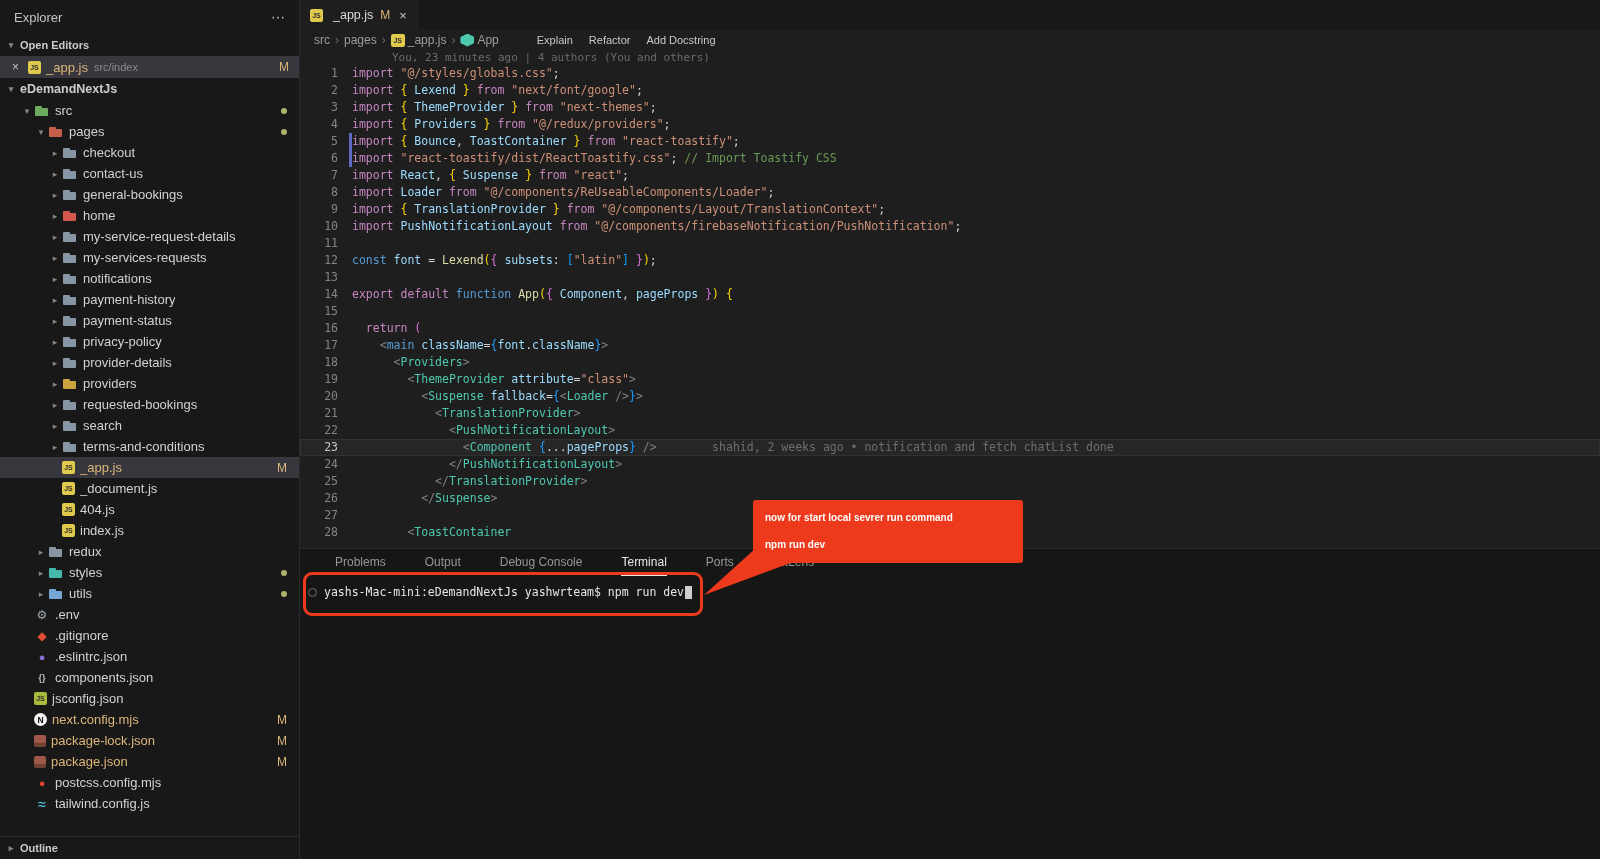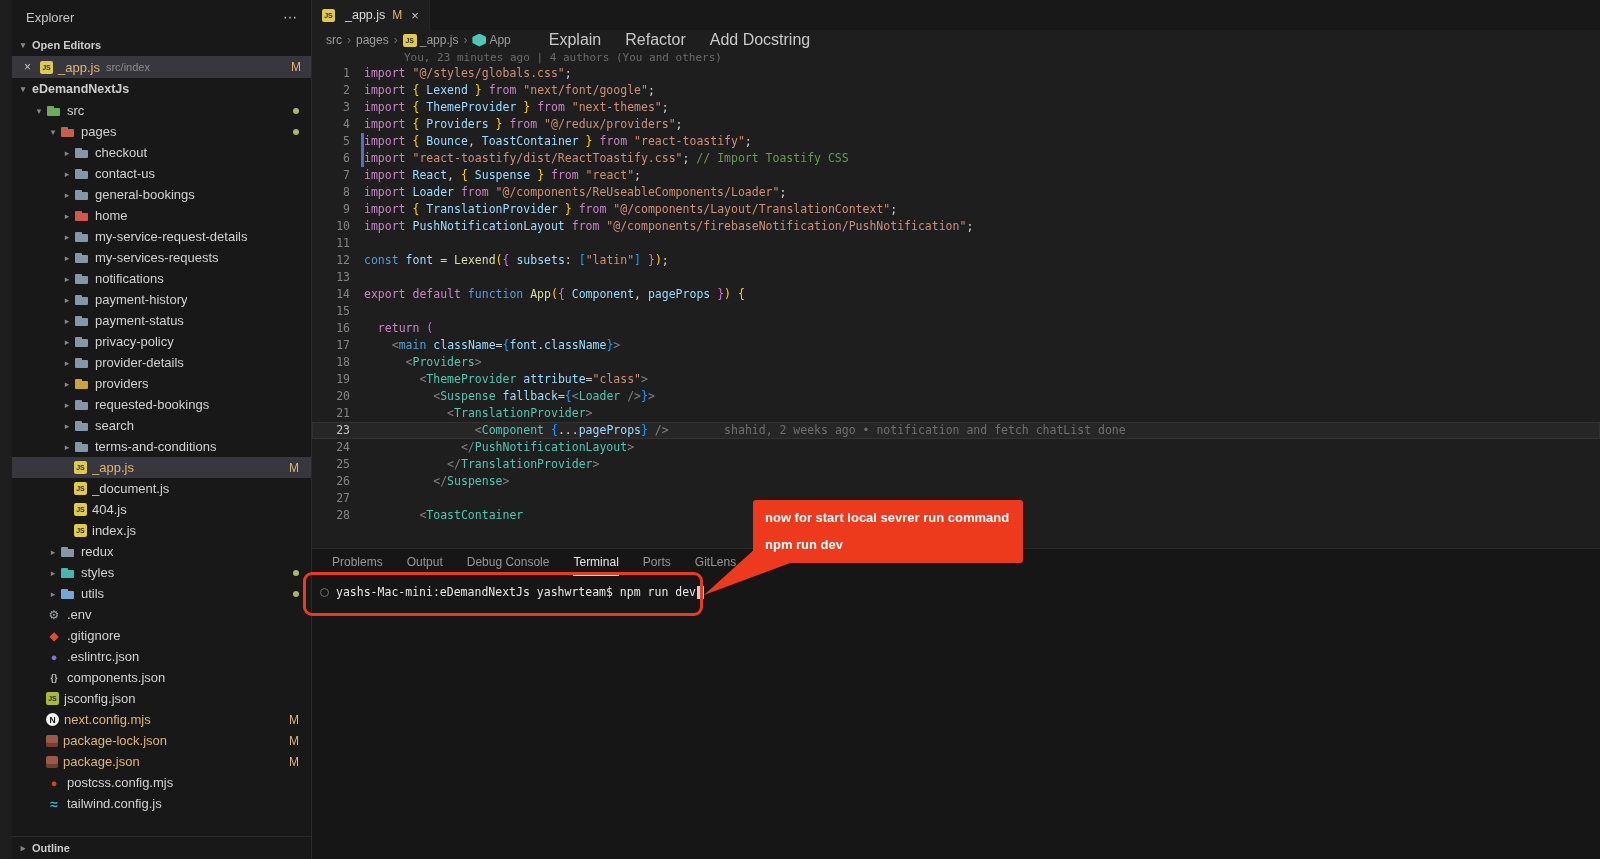--- a/index.html
+++ b/index.html
@@ -1,19 +1,19 @@
 <!DOCTYPE html>
 <html><head>
 <meta charset="utf-8">
 <style>
   * { box-sizing: border-box; margin: 0; padding: 0; }
   html,body { width:1600px; height:859px; overflow:hidden; }
   body { background:#1e1e1e; font-family:"Liberation Sans",sans-serif; position:relative; color:#ccc; }
 
-  .app { display:flex; width:1600px; height:859px;padding-left:12px; }
+  .app { display:flex; width:1600px; height:859px; }
 
   
   .sidebar { width:300px; flex:none; background:#181818; border-right:1px solid #2b2b2b; display:flex; flex-direction:column; overflow:hidden; }
   .sb-top { height:34px; display:flex; align-items:center; padding:0 14px; font-size:13px; color:#c5c5c5; flex:none; }
   .sb-more { margin-left:auto; color:#b5b5b5; font-size:14px; cursor:pointer; }
   .section-h { height:22px; display:flex; align-items:center; font-size:11px; font-weight:bold; color:#cccccc; padding:0 4px; flex:none; cursor:pointer; }
   .section-h .twisty { margin-right:2px; }
   .section-h.ws { font-size:12.5px; }
   .section-h.outline { border-top:1px solid #2b2b2b; margin-top:auto; height:23px; }
   .twisty { width:14px; flex:none; text-align:center; color:#868686; font-size:9px; }
@@ -51,50 +51,50 @@
   .editor-col { flex:1; min-width:0; display:flex; flex-direction:column; }
   .tabbar { height:30px; background:#181818; display:flex; flex:none; }
   .tab { display:flex; align-items:center; gap:5px; padding:0 10px; background:#1e1e1e; color:#dcdcdc; font-size:12.5px; border-right:1px solid #252525; cursor:pointer; }
   .tab .badge { margin-left:2px; }
   .tab-close { color:#c5c5c5; margin-left:4px; font-size:13px; cursor:pointer; }
   .breadcrumbs { height:20px; display:flex; align-items:center; font-size:12px; color:#9d9d9d; padding:0 14px; flex:none; background:#1e1e1e; }
   .bc-list { display:flex; align-items:center; gap:3px; }
   .crumb { display:inline-flex; align-items:center; cursor:pointer; }
   .crumb .fi { width:14px; height:13px; margin-right:3px; }
   .bc-sep { color:#6a6a6a; padding:0 2px; }
-  .lens { display:flex; gap:24px; margin-left:38px; color:#c9c9c9; font-size:16px; }
+  .lens { display:flex; gap:16px; margin-left:38px; color:#c9c9c9; font-size:11px; }
   .lens-item { cursor:pointer; }
 
   .code-area { flex:1; position:relative; font-family:"DejaVu Sans Mono",monospace; font-size:11.5px; overflow:hidden; background:#1e1e1e; }
   .blame-header { height:15px; line-height:15px; color:#6b6b6b; padding-left:92px; font-size:11px; white-space:pre; }
   .code-line { display:flex; height:17px; line-height:17px; white-space:pre; }
   .gutter { width:52px; flex:none; text-align:right; color:#858585; padding-right:14px; }
   .code-line.current { background:rgba(120,120,120,.10); box-shadow:inset 0 0 0 1px rgba(255,255,255,.06); }
   .code-line.current .gutter { color:#c6c6c6; }
   .code-line.marked .gutter { box-shadow:inset -8px 0 0 -5px #5c6bc0; }
   .lc { flex:1; }
   .tk-k{color:#c586c0} .tk-b{color:#569cd6} .tk-v{color:#9cdcfe} .tk-t{color:#4ec9b0}
   .tk-f{color:#dcdcaa} .tk-s{color:#ce9178} .tk-c{color:#6a9955} .tk-p{color:#d4d4d4}
   .tk-g{color:#ffd700} .tk-m{color:#da70d6} .tk-u{color:#179fff} .tk-a{color:#808080}
   .tk-w{color:#d4d4d4} .tk-bl{color:#6e6e6e}
 
   
   .panel { height:311px; flex:none; background:#161616; border-top:1px solid #2b2b2b; display:flex; flex-direction:column; }
   .panel-tabs { height:27px; display:flex; align-items:center; padding:0 20px; gap:24px; font-size:12px; color:#969696; flex:none; }
-  .ptab { height:100%; display:flex; align-items:center; cursor:pointer; border-bottom:1px solid transparent; }
+  .ptab { height:100%; display:flex; align-items:center; cursor:pointer; border-bottom:1px solid transparent;margin-left:15px; }
   .ptab.active { color:#e7e7e7; border-bottom:1px solid #e7e7e7; }
   .terminal { padding:9px 8px; font-family:"DejaVu Sans Mono",monospace; font-size:11.5px; color:#e6e6e6; display:flex; align-items:center; }
   .term-circle { width:9px; height:9px; border:1px solid #6e6e6e; border-radius:50%; margin-right:7px; flex:none; }
   .term-text { white-space:pre; }
   .term-cursor { display:inline-block; width:7px; height:13px; background:#cfcfcf; margin-left:1px; }
 
   
   .annot-rect { position:absolute; left:303px; top:572px; width:400px; height:44px; border:3px solid #ee3a1c; border-radius:9px; pointer-events:none; z-index:50; }
   .annot-arrow { position:absolute; left:0; top:0; pointer-events:none; z-index:51; }
-  .annot-callout { position:absolute; left:753px; top:500px; width:270px; background:#ee3a1c; color:#ffffff; font-size:13px; font-weight:bold; padding:8px 12px; border-radius:3px; pointer-events:none; z-index:52; }
+  .annot-callout { position:absolute; left:753px; top:500px; width:270px; background:#ee3a1c; color:#ffffff; font-size:10px; font-weight:bold; padding:8px 12px; border-radius:3px; pointer-events:none; z-index:52; }
   .annot-callout div { line-height:20px; }
   .annot-callout div + div { margin-top:7px; }
 </style>
 </head>
 <body>
 
 <div class="app">
 
   <aside class="sidebar">
     <div class="sb-top">
@@ -396,20 +396,21 @@
           <div class="code-line"><span class="gutter">12</span><span class="lc"><span class="tk-b">const </span><span class="tk-v">font</span><span class="tk-p"> = </span><span class="tk-f">Lexend</span><span class="tk-g">(</span><span class="tk-m">{ </span><span class="tk-v">subsets</span><span class="tk-p">: </span><span class="tk-u">[</span><span class="tk-s">"latin"</span><span class="tk-u">]</span><span class="tk-m"> }</span><span class="tk-g">)</span><span class="tk-p">;</span></span></div>
           <div class="code-line"><span class="gutter">13</span><span class="lc"></span></div>
           <div class="code-line"><span class="gutter">14</span><span class="lc"><span class="tk-k">export default </span><span class="tk-b">function </span><span class="tk-f">App</span><span class="tk-g">(</span><span class="tk-m">{ </span><span class="tk-v">Component</span><span class="tk-p">, </span><span class="tk-v">pageProps</span><span class="tk-m"> }</span><span class="tk-g">)</span><span class="tk-p"> </span><span class="tk-g">{</span></span></div>
           <div class="code-line"><span class="gutter">15</span><span class="lc"></span></div>
           <div class="code-line"><span class="gutter">16</span><span class="lc"><span class="tk-w">  </span><span class="tk-k">return </span><span class="tk-m">(</span></span></div>
           <div class="code-line"><span class="gutter">17</span><span class="lc"><span class="tk-w">    </span><span class="tk-a">&lt;</span><span class="tk-b">main</span><span class="tk-w"> </span><span class="tk-v">className</span><span class="tk-p">=</span><span class="tk-u">{</span><span class="tk-v">font</span><span class="tk-p">.</span><span class="tk-v">className</span><span class="tk-u">}</span><span class="tk-a">&gt;</span></span></div>
           <div class="code-line"><span class="gutter">18</span><span class="lc"><span class="tk-w">      </span><span class="tk-a">&lt;</span><span class="tk-t">Providers</span><span class="tk-a">&gt;</span></span></div>
           <div class="code-line"><span class="gutter">19</span><span class="lc"><span class="tk-w">        </span><span class="tk-a">&lt;</span><span class="tk-t">ThemeProvider</span><span class="tk-w"> </span><span class="tk-v">attribute</span><span class="tk-p">=</span><span class="tk-s">"class"</span><span class="tk-a">&gt;</span></span></div>
           <div class="code-line"><span class="gutter">20</span><span class="lc"><span class="tk-w">          </span><span class="tk-a">&lt;</span><span class="tk-t">Suspense</span><span class="tk-w"> </span><span class="tk-v">fallback</span><span class="tk-p">=</span><span class="tk-u">{</span><span class="tk-a">&lt;</span><span class="tk-t">Loader</span><span class="tk-a"> /&gt;</span><span class="tk-u">}</span><span class="tk-a">&gt;</span></span></div>
           <div class="code-line"><span class="gutter">21</span><span class="lc"><span class="tk-w">            </span><span class="tk-a">&lt;</span><span class="tk-t">TranslationProvider</span><span class="tk-a">&gt;</span></span></div>
+          <div class="code-line"><span class="gutter">22</span><span class="lc"><span class="tk-w">              </span><span class="tk-a">&lt;</span><span class="tk-t">PushNotificationLayout</span><span class="tk-a">&gt;</span></span></div>
           <div class="code-line current"><span class="gutter">23</span><span class="lc"><span class="tk-w">                </span><span class="tk-a">&lt;</span><span class="tk-t">Component</span><span class="tk-w"> </span><span class="tk-u">{</span><span class="tk-p">...</span><span class="tk-v">pageProps</span><span class="tk-u">}</span><span class="tk-a"> /&gt;</span><span class="tk-bl">        shahid, 2 weeks ago • notification and fetch chatList done</span></span></div>
           <div class="code-line"><span class="gutter">24</span><span class="lc"><span class="tk-w">              </span><span class="tk-a">&lt;/</span><span class="tk-t">PushNotificationLayout</span><span class="tk-a">&gt;</span></span></div>
           <div class="code-line"><span class="gutter">25</span><span class="lc"><span class="tk-w">            </span><span class="tk-a">&lt;/</span><span class="tk-t">TranslationProvider</span><span class="tk-a">&gt;</span></span></div>
           <div class="code-line"><span class="gutter">26</span><span class="lc"><span class="tk-w">          </span><span class="tk-a">&lt;/</span><span class="tk-t">Suspense</span><span class="tk-a">&gt;</span></span></div>
           <div class="code-line"><span class="gutter">27</span><span class="lc"></span></div>
           <div class="code-line"><span class="gutter">28</span><span class="lc"><span class="tk-w">        </span><span class="tk-a">&lt;</span><span class="tk-t">ToastContainer</span></span></div>
         </div>
     </div>
 
     <div class="panel">

